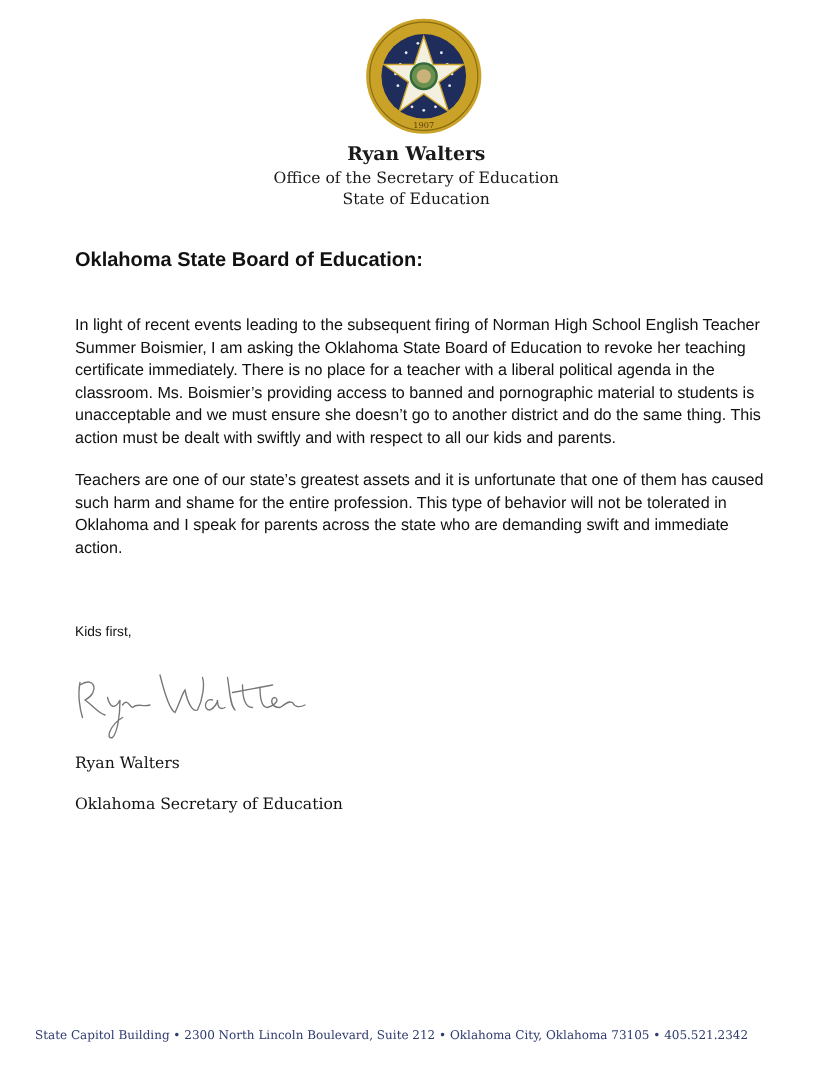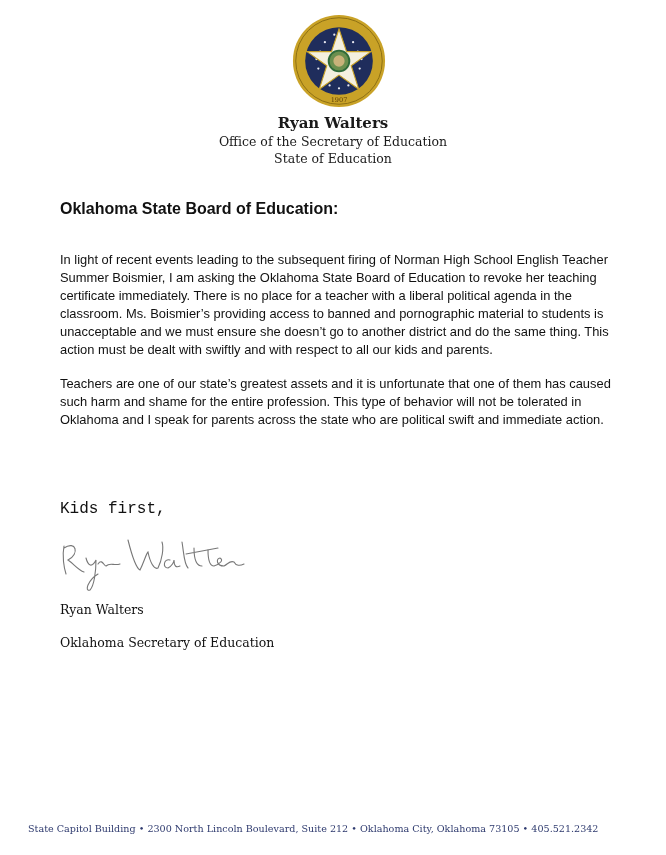--- a/index.html
+++ b/index.html
@@ -10,21 +10,21 @@
   .hdr-line { position: absolute; left: 0; width: 666px; text-align: center;
     font-family: "DejaVu Serif", serif; font-size: 12.5px; color: #1a1a1a; }
   .hdr-office { top: 134px; }
   .hdr-state { top: 151px; }
   .salutation { position: absolute; left: 60px; top: 200px; font-family: "Liberation Sans", sans-serif;
     font-weight: bold; font-size: 16px; }
   .para { position: absolute; left: 60px; width: 555px; font-family: Liberation Sans, sans-serif;
     font-size: 12.9px; line-height: 18px; }
   .para1 { top: 251px; }
   .para2 { top: 375px; }
-  .closing { position: absolute; left: 60px; top: 500px; font-family: Liberation Mono, monospace; font-size: 16px; }
+  .closing { position: absolute; left: 60px; top: 500px; font-family: Liberation Sans, sans-serif; font-size: 11px; }
   .signature { position: absolute; left: 58px; top: 536px; width: 190px; height: 62px; }
   .sig-name { position: absolute; left: 60px; top: 602px; font-family: "DejaVu Serif", serif; font-size: 12.5px; }
   .sig-title { position: absolute; left: 60px; top: 635px; font-family: "DejaVu Serif", serif; font-size: 12.5px; }
   .footer { position: absolute; left: 0; width: 666px; top: 823px; text-align: left;
     font-family: "DejaVu Serif", serif; font-size: 9.6px; color: #2e3a6e; padding-left: 28px; }
 </style>
 </head>
 <body>
 
 <svg class="seal" viewBox="0 0 100 100">
@@ -51,21 +51,21 @@
   <text x="50" y="94" text-anchor="middle" font-size="7" fill="#5a3e08" font-family="DejaVu Serif, serif">1907</text>
 </svg>
 
 <div class="hdr-name">Ryan Walters</div>
 <div class="hdr-line hdr-office">Office of the Secretary of Education</div>
 <div class="hdr-line hdr-state">State of Education</div>
 
 <div class="salutation">Oklahoma State Board of Education:</div>
 
 <div class="para para1">In light of recent events leading to the subsequent firing of Norman High School English Teacher Summer Boismier, I am asking the Oklahoma State Board of Education to revoke her teaching certificate immediately.  There is no place for a teacher with a liberal political agenda in the classroom. Ms. Boismier’s providing access to banned and pornographic material to students is unacceptable and we must ensure she doesn’t go to another district and do the same thing. This action must be dealt with swiftly and with respect to all our kids and parents.</div>
-<div class="para para2">Teachers are one of our state’s greatest assets and it is unfortunate that one of them has caused such harm and shame for the entire profession.  This type of behavior will not be tolerated in Oklahoma and I speak for parents across the state who are political swift and immediate action.</div>
+<div class="para para2">Teachers are one of our state’s greatest assets and it is unfortunate that one of them has caused such harm and shame for the entire profession.  This type of behavior will not be tolerated in Oklahoma and I speak for parents across the state who are demanding swift and immediate action.</div>
 
 <div class="closing">Kids first,</div>
 
 <svg class="signature" viewBox="0 0 190 62" fill="none" stroke="#777" stroke-width="1.1" stroke-linecap="round">
   <path d="M6 10 C 4 20, 6 32, 8 38 M6 12 C 18 4, 22 18, 10 24 C 16 28, 20 34, 26 36"></path>
   <path d="M28 22 C 30 30, 34 32, 38 24 C 38 36, 36 50, 32 54 C 26 56, 30 44, 40 38"></path>
   <path d="M40 28 C 44 22, 46 30, 48 30 C 52 26, 56 30, 62 28"></path>
   <path d="M70 4 C 74 20, 78 32, 82 34 C 86 26, 88 18, 90 16 C 92 26, 96 34, 100 32 C 104 24, 106 12, 104 6"></path>
   <path d="M112 24 C 106 22, 104 32, 110 32 C 114 30, 116 26, 116 24 C 116 30, 118 32, 122 30"></path>
   <path d="M124 6 C 126 18, 126 28, 130 32"></path>

